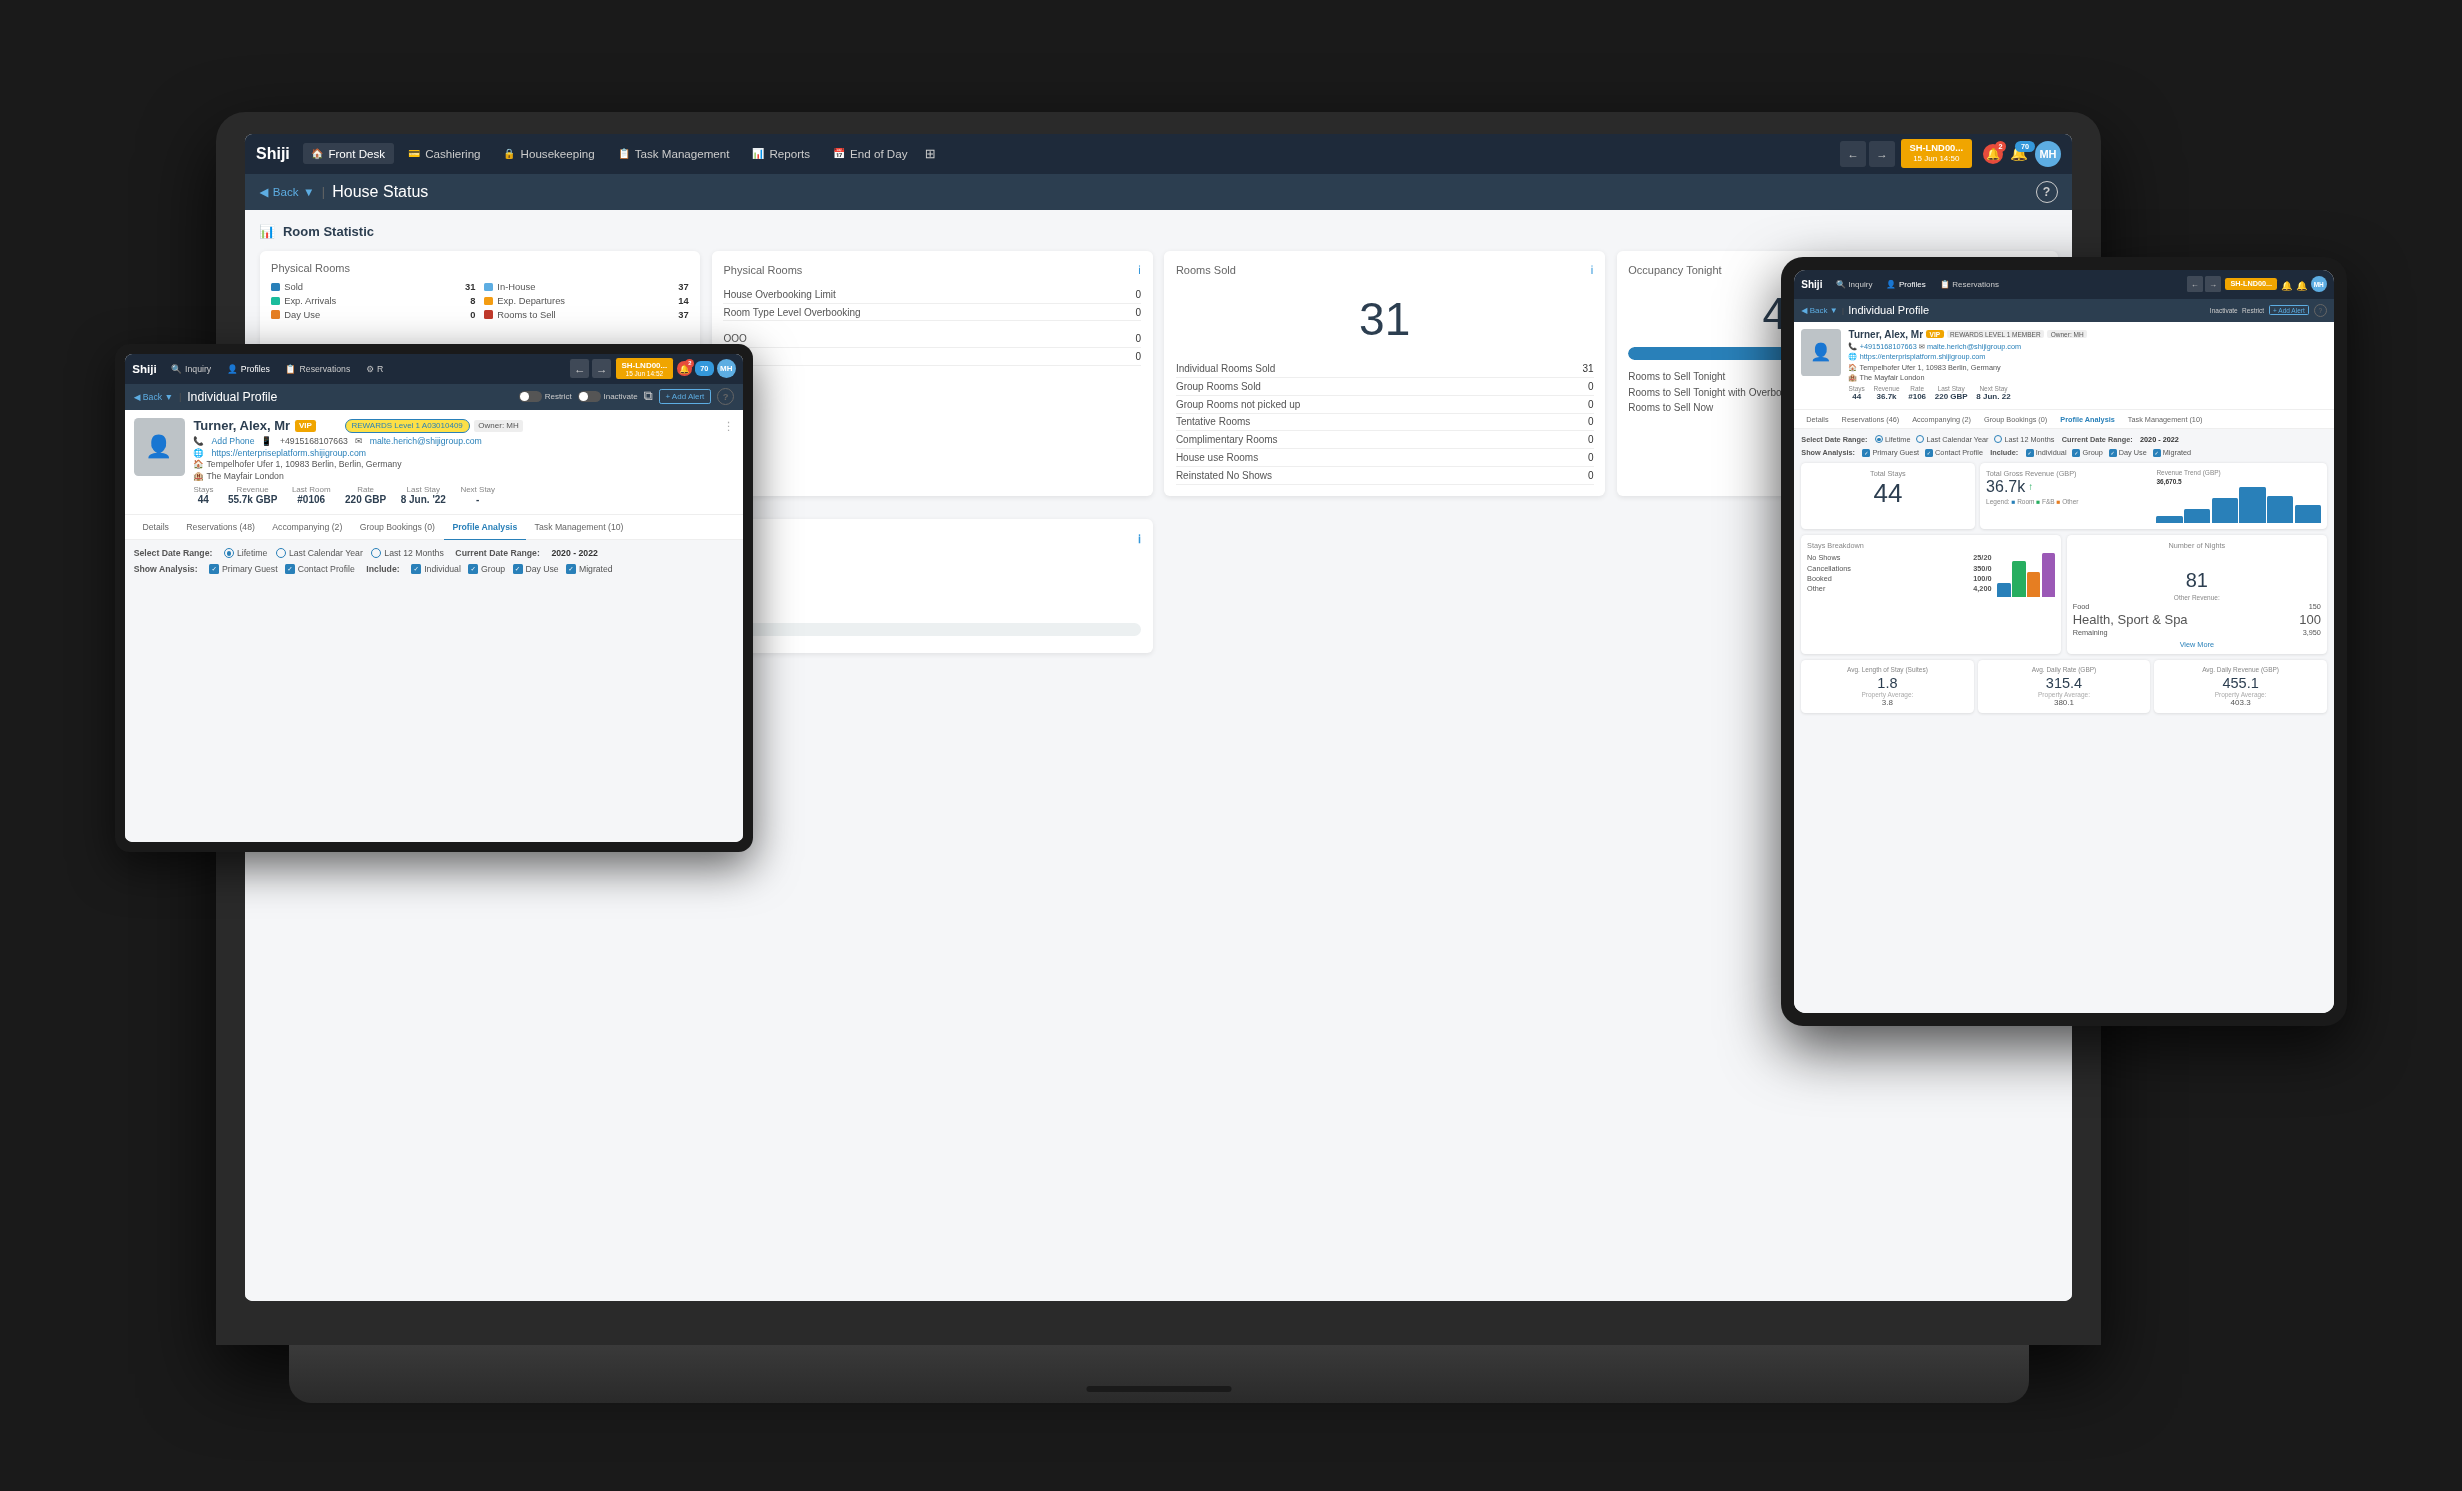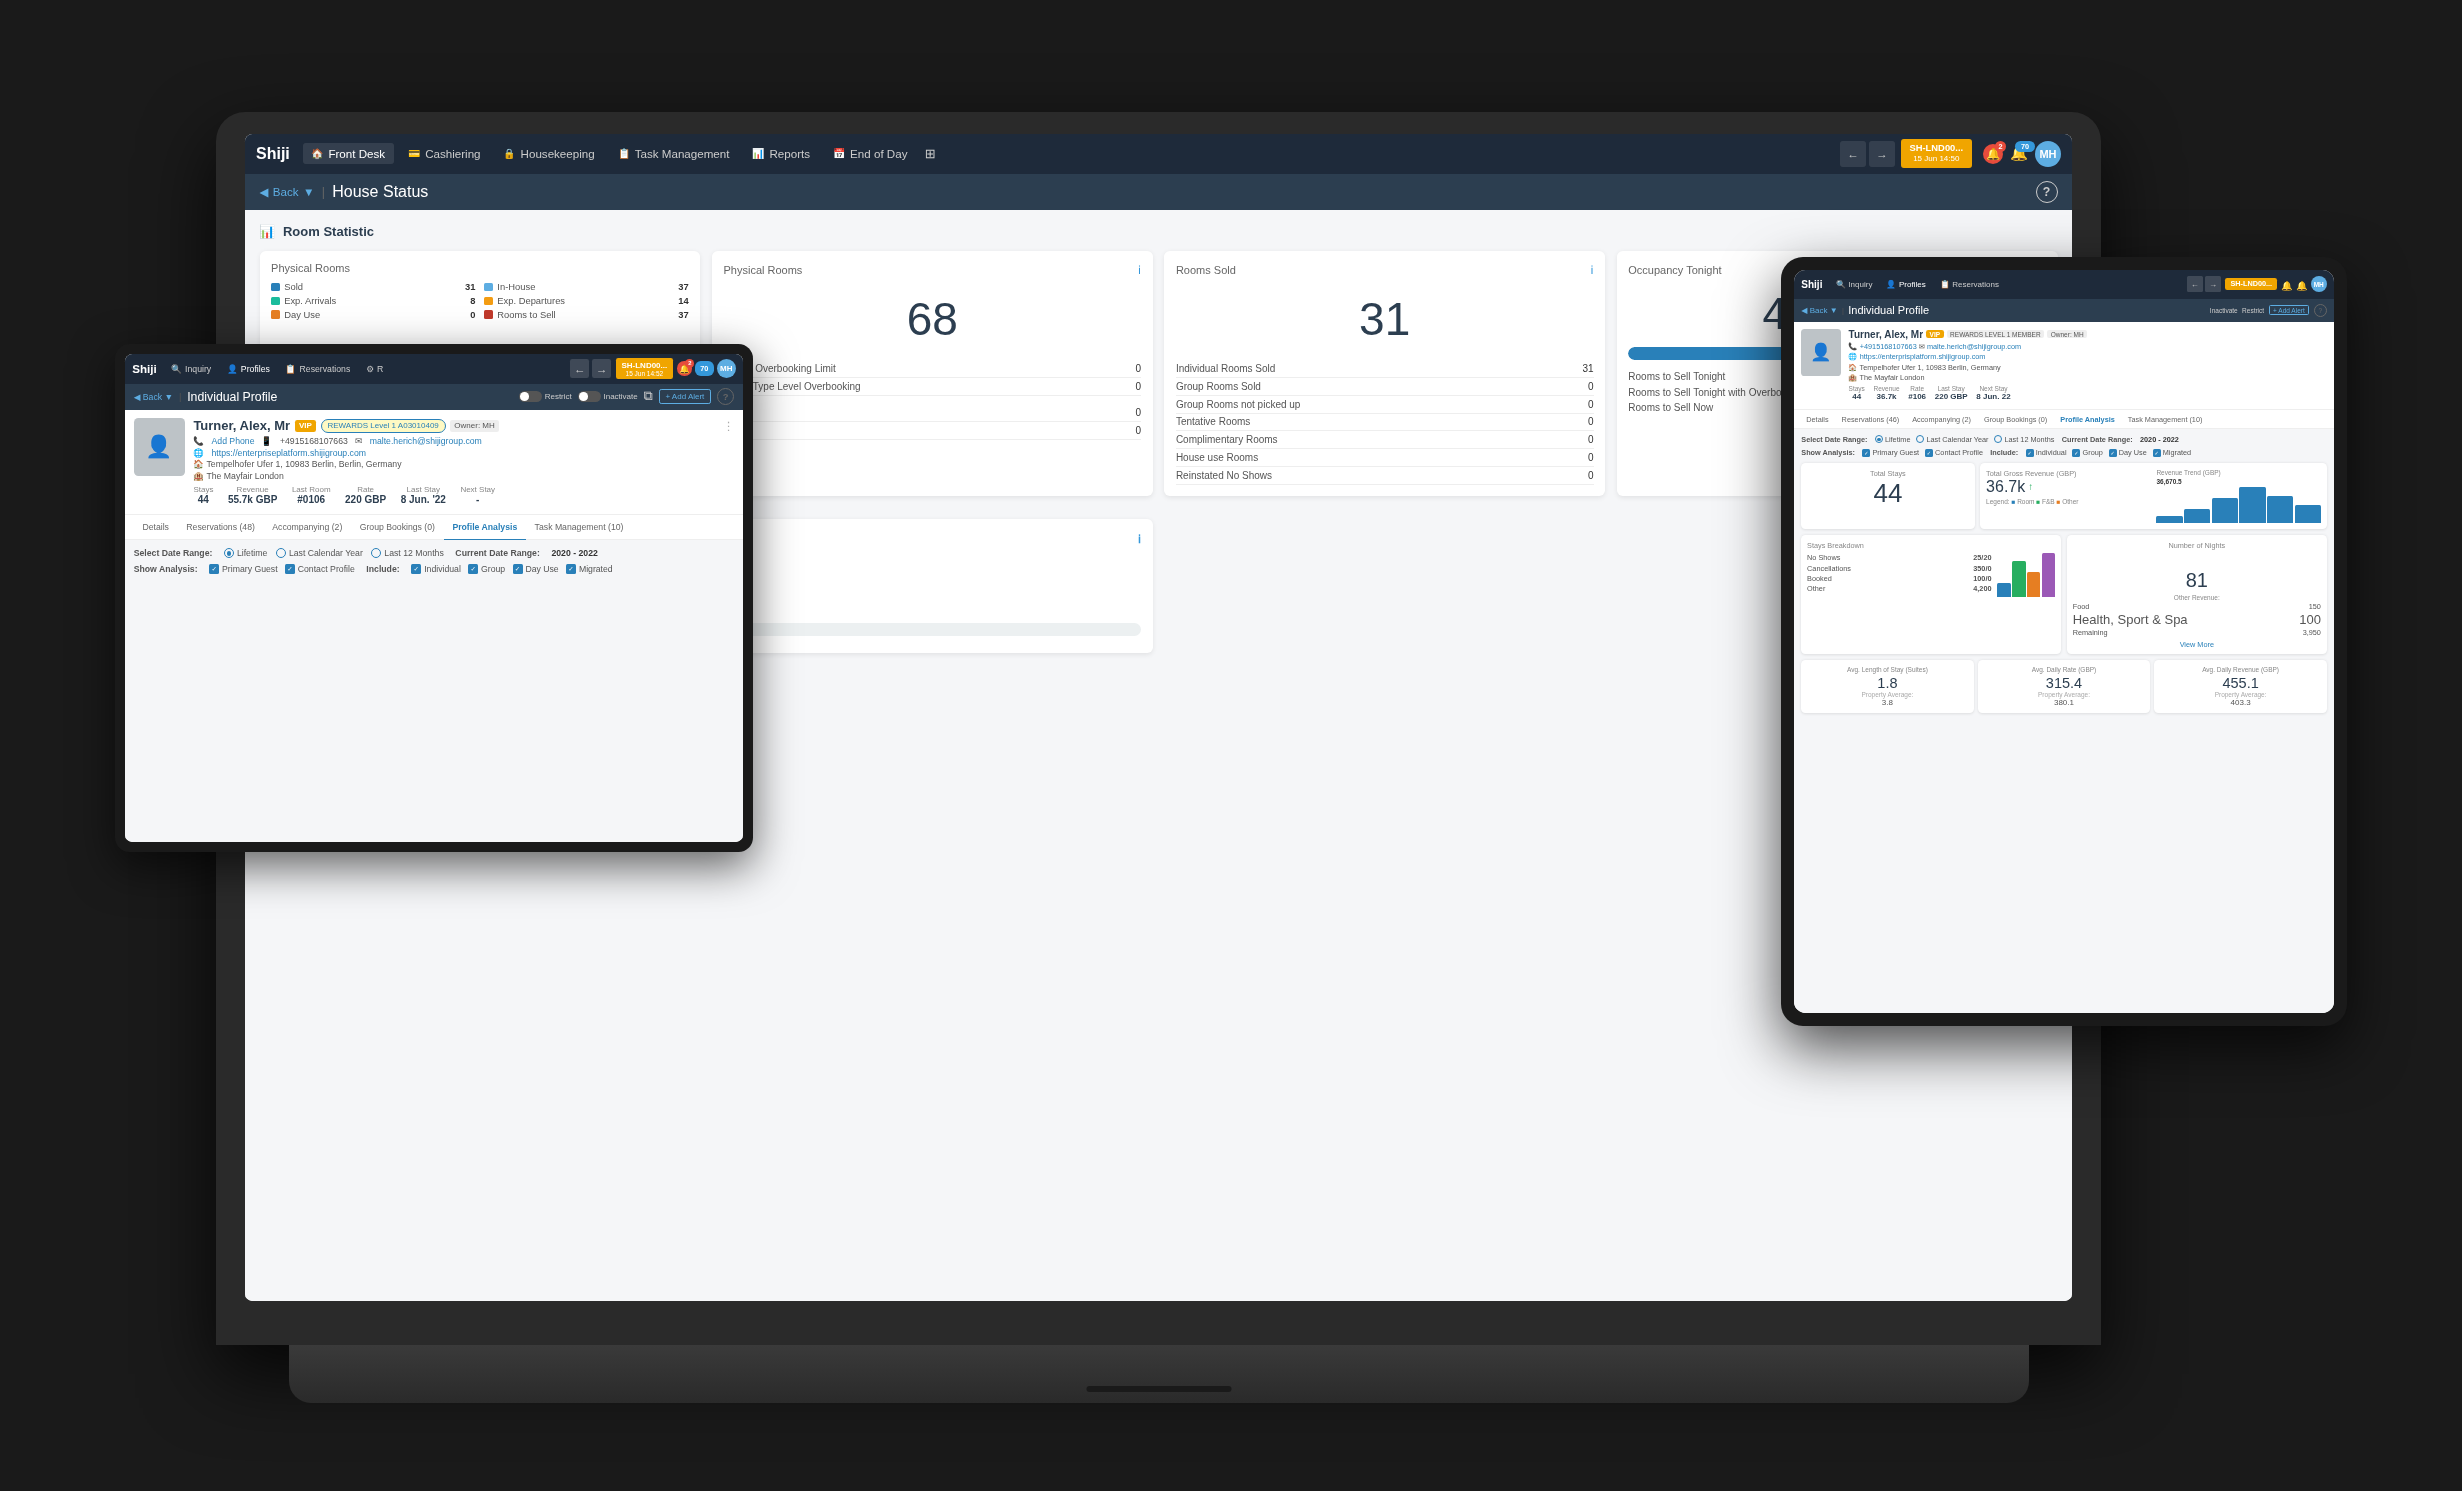--- a/index.html
+++ b/index.html
@@ -486,26 +486,27 @@
     .d2-name { font-size: 13px; font-weight: 600; color: #2c3e50; }
     .d2-vip-badge {
       background: #f0a500;
       color: #fff;
       padding: 1.5px 4.4px;
       border-radius: 2.2px;
       font-size: 8px;
       font-weight: bold;
     }
     .d2-rewards-badge {
-      background: #fef9c3;
+      background: #fde047;
       color: #2980b9;
       padding: 1.5px 5.8px;
       border-radius: 7.3px;
       font-size: 8px;
       border: 0.7px solid #2980b9;
+      margin-left: 24px;
     }
     .d2-owner-badge {
       background: #eee;
       color: #555;
       padding: 1.5px 4.4px;
       border-radius: 2.2px;
       font-size: 8px;
     }
     .d2-contact-row {
       display: flex;
@@ -1035,21 +1036,20 @@
                   </div>
                 </div>
               </div>
             </div>
 
             <div class="stat-card">
               <div class="stat-card-title">
                 <span>Physical Rooms</span>
                 <span class="stat-info-icon">ℹ</span>
               </div>
-              <div class="big-number">68</div>
               <div class="stat-dividers">
                 <div class="stat-row">
                   <span>House Overbooking Limit</span>
                   <span class="stat-val">0</span>
                 </div>
                 <div class="stat-row">
                   <span>Room Type Level Overbooking</span>
                   <span class="stat-val">0</span>
                 </div>
                 <div style="height:8.7px;"></div>

